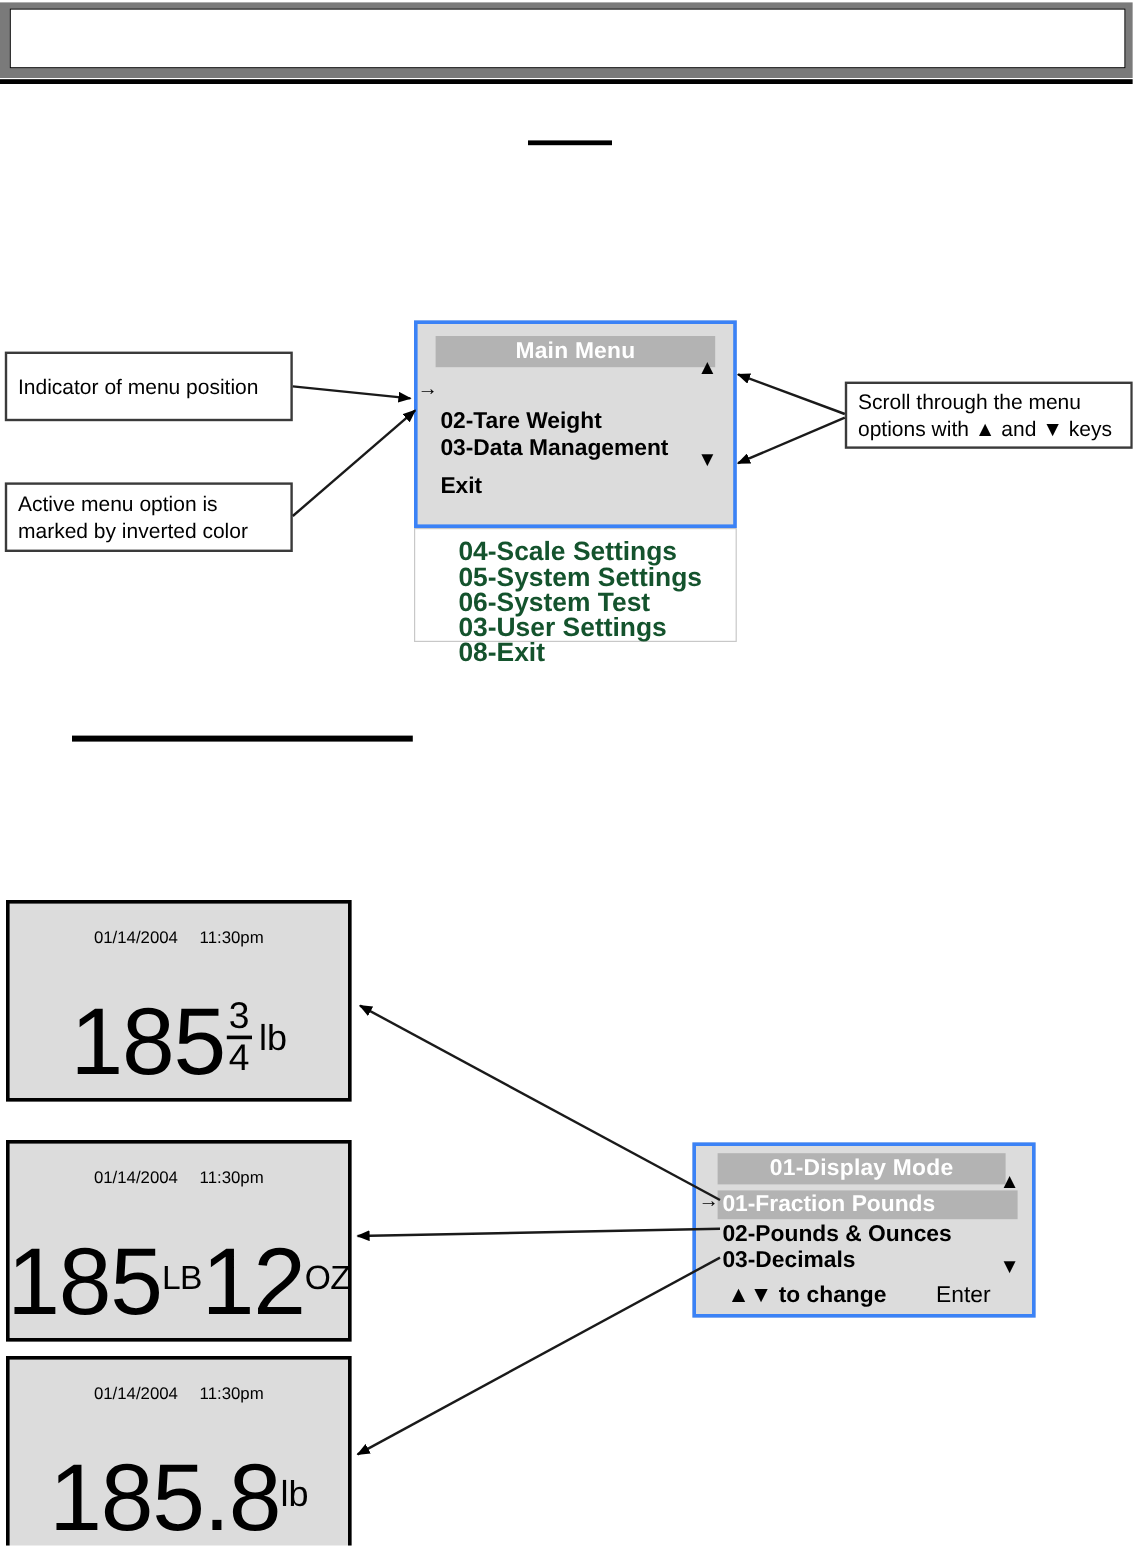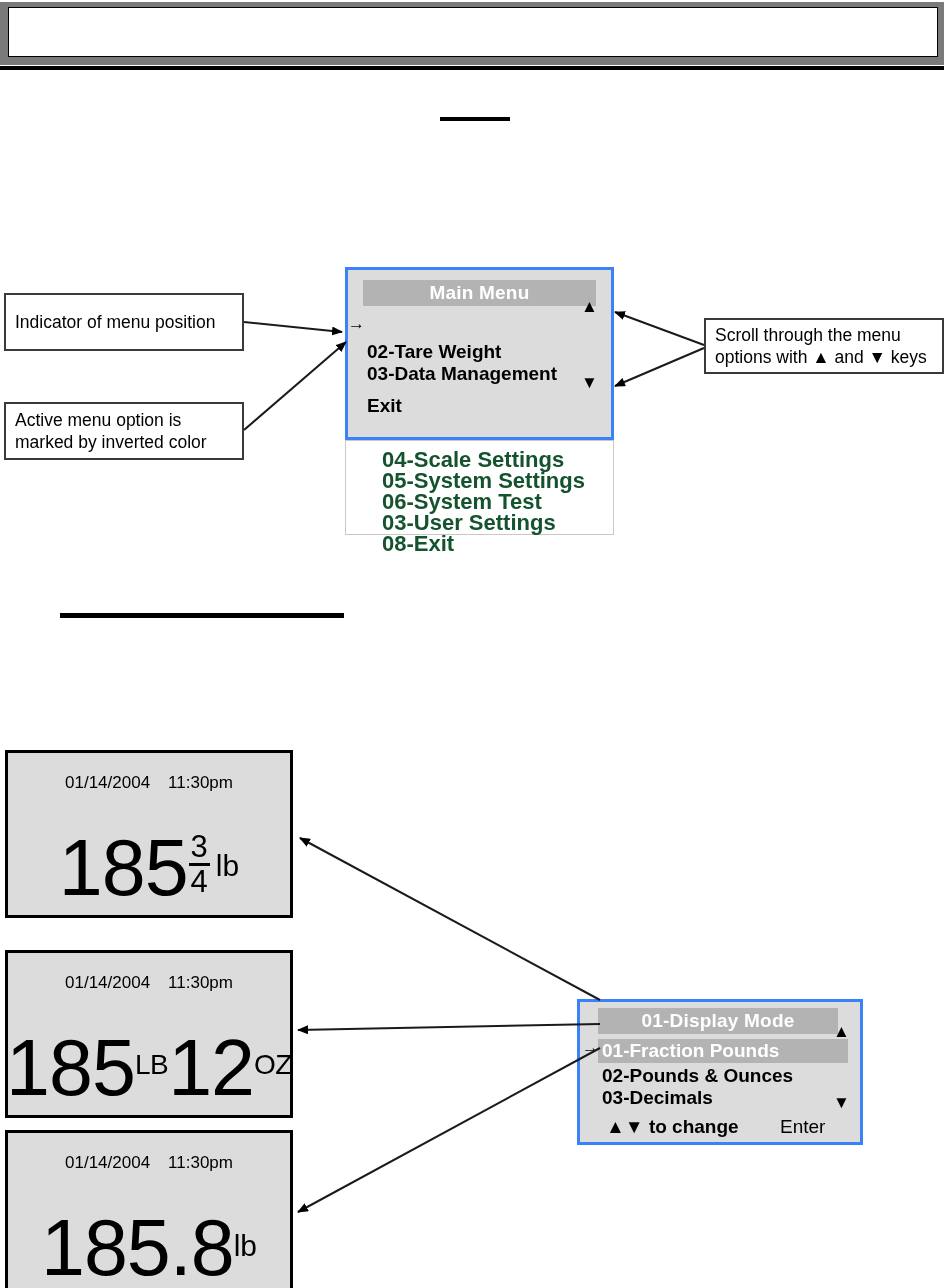--- a/index.html
+++ b/index.html
@@ -114,21 +114,21 @@
   .grey-row {
     color: #14532d;
     font-weight: bold;
     font-size: 22px;
     margin-left: 36px;
     line-height: 21px;
     white-space: nowrap;
   }
 
   
-  #display-mode-panel { left: 577px; top: 952px; width: 286px; height: 146px; margin-top: 47px; }
+  #display-mode-panel { left: 577px; top: 952px; width: 286px; height: 146px; }
   #dm-title { position: absolute; left: 18px; top: 6px; width: 240px; height: 26px; line-height: 26px; }
   #dm-row-0 { position: absolute; left: 18px; top: 37px; width: 250px; height: 24px; line-height: 24px; padding-left: 4px; box-sizing: border-box; }
   #dm-row-1 { position: absolute; left: 22px; top: 63px; }
   #dm-row-2 { position: absolute; left: 22px; top: 85px; }
   #dm-tri-up   { position: absolute; left: 253px; top: 21px; }
   #dm-tri-down { position: absolute; left: 253px; top: 92px; }
   #dm-cursor   { position: absolute; left: 2px; top: 36px; font-size: 17px; color: #000000; }
   #dm-hint     { position: absolute; left: 26px; top: 114px; font-weight: bold; font-size: 19px; }
   #dm-enter    { position: absolute; left: 200px; top: 114px; font-weight: normal; font-size: 19px; }
 
@@ -137,21 +137,21 @@
     background: #dcdcdc;
     border: 3px solid #000000;
     box-sizing: border-box;
     position: absolute;
     width: 288px; height: 168px;
   }
   .ws-datetime {
     position: absolute;
     left: 0; right: 0; top: 20px;
     text-align: center;
-    font-size: 17px;
+    font-size: 14px;
     color: #000000;
     white-space: nowrap;
   }
   .ws-datetime .dt-time { margin-left: 18px; }
   .ws-value {
     position: absolute;
     left: 0; right: 0; bottom: 8px;
     display: flex;
     align-items: center;
     justify-content: center;

